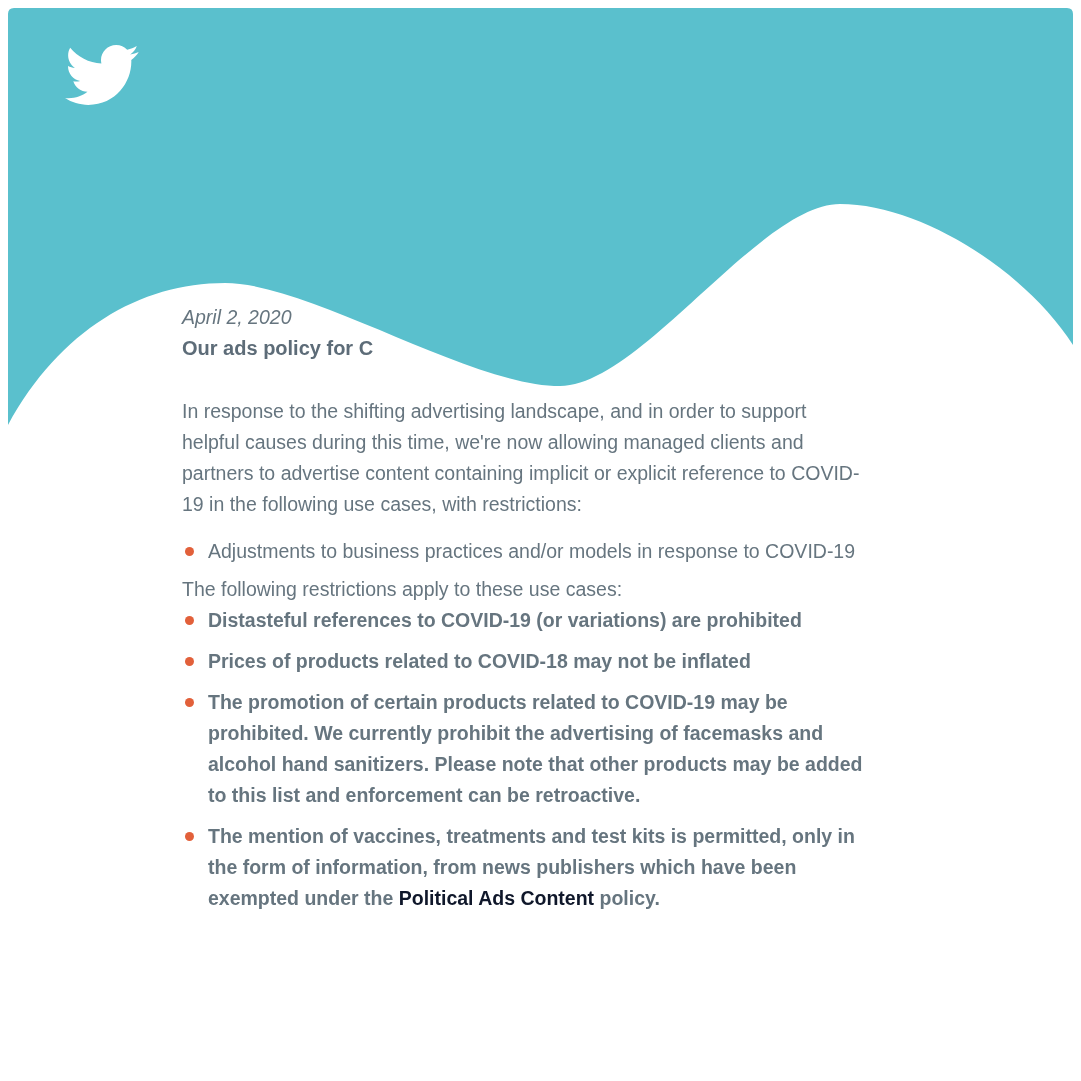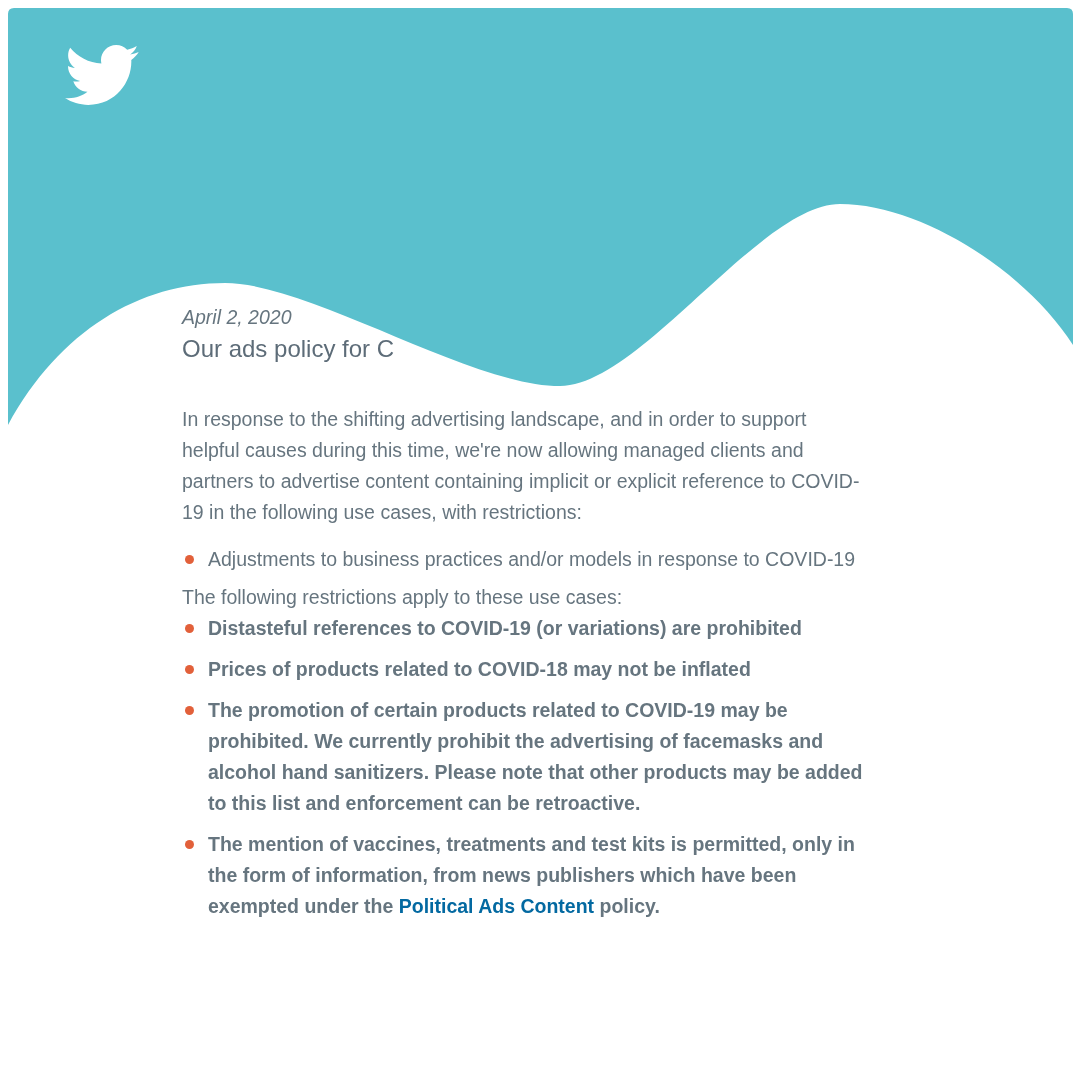--- a/index.html
+++ b/index.html
@@ -18,39 +18,39 @@
     position:absolute;left:55px;top:36px;width:92px;height:78px;z-index:4;
     display:block;
   }
   .logo-link svg{width:92px;height:78px;display:block;}
   .content{
     position:absolute;left:182px;top:302px;width:684px;z-index:2;
     color:#66757F;
     font-size:19.5px;line-height:31px;
   }
   .date{font-style:italic;margin:0;}
-  .title{font-weight:normal;font-size:24px;margin:0;color:#5d6c78;white-space:nowrap;}
-  .intro{margin:40px 0 0 0;}
+  .title{font-weight:bold;font-size:20px;margin:0;color:#5d6c78;white-space:nowrap;}
+  .intro{margin:32px 0 0 0;}
   .restrictions-intro{margin:7px 0 0 0;}
   ul.bullets{list-style:none;margin:0;padding:0;}
   ul.use-cases{margin-top:16px;}
   ul.restrictions{font-weight:bold;}
   ul.bullets li{
     position:relative;
     padding-left:26px;
     margin:0;
   }
   ul.bullets li + li{margin-top:10px;}
   ul.bullets li::before{
     content:"";
     position:absolute;left:3px;top:11px;
     width:9px;height:9px;border-radius:50%;
     background:#E2603A;
   }
-  a.policy-link{color:#0369a1;text-decoration:none;cursor:pointer;}
+  a.policy-link{color:#0f172a;text-decoration:none;cursor:pointer;}
   .bottom-band{
     position:absolute;left:150px;right:0;top:1053px;bottom:0;
     z-index:1;
     background:linear-gradient(to right,#f3f3f5 0%,#f3f3f5 78%,#fafafb 100%);
     border-top-left-radius:10px;
   }
 </style>
 </head>
 <body>
 

